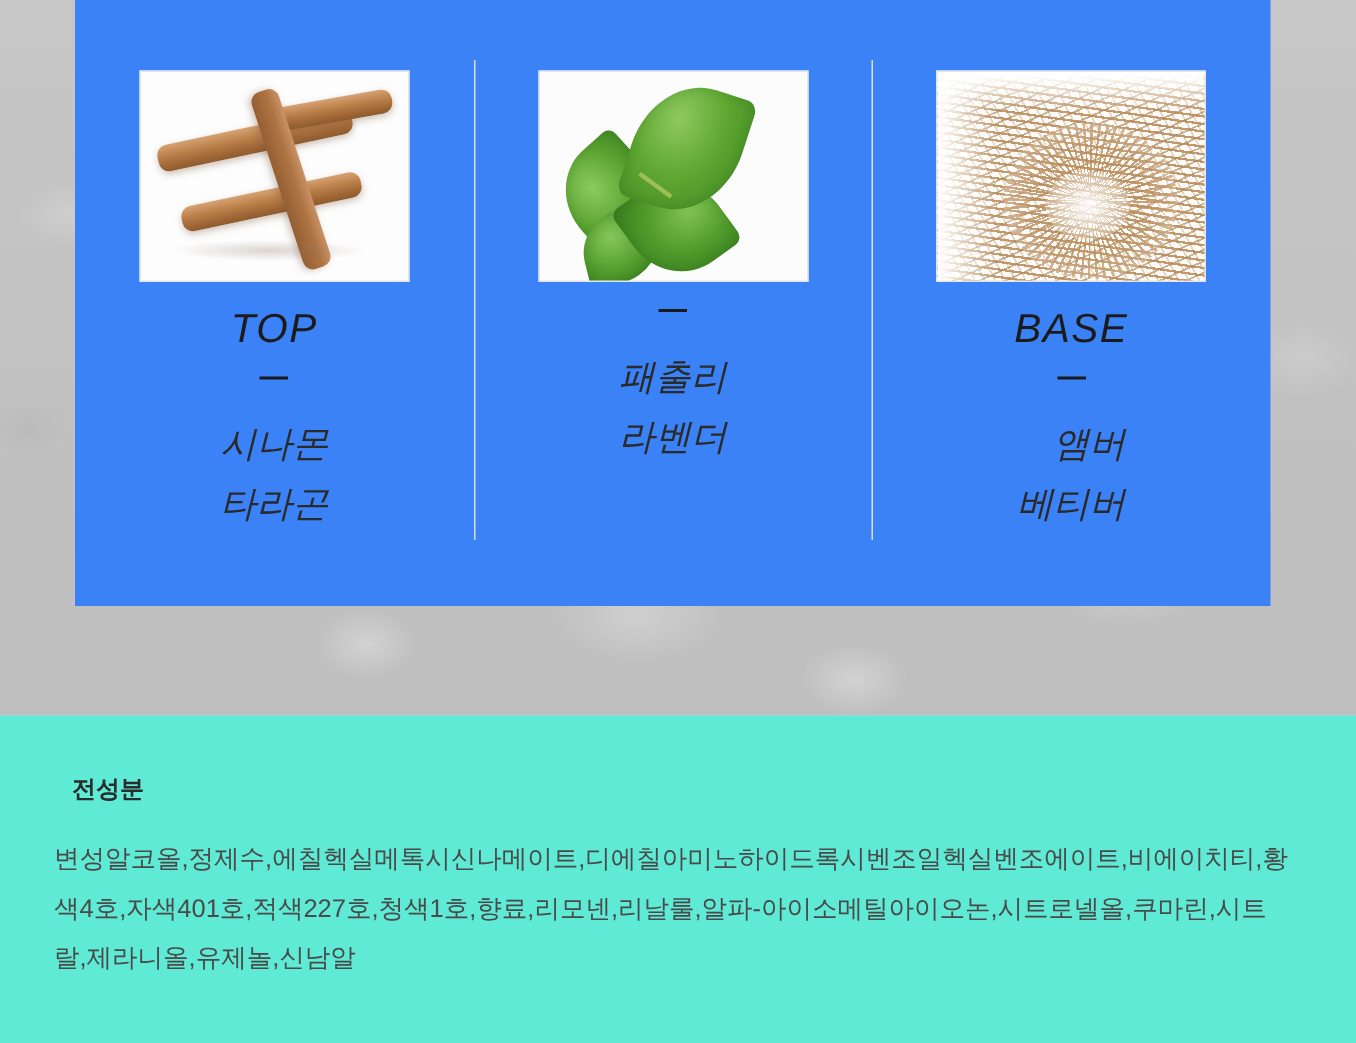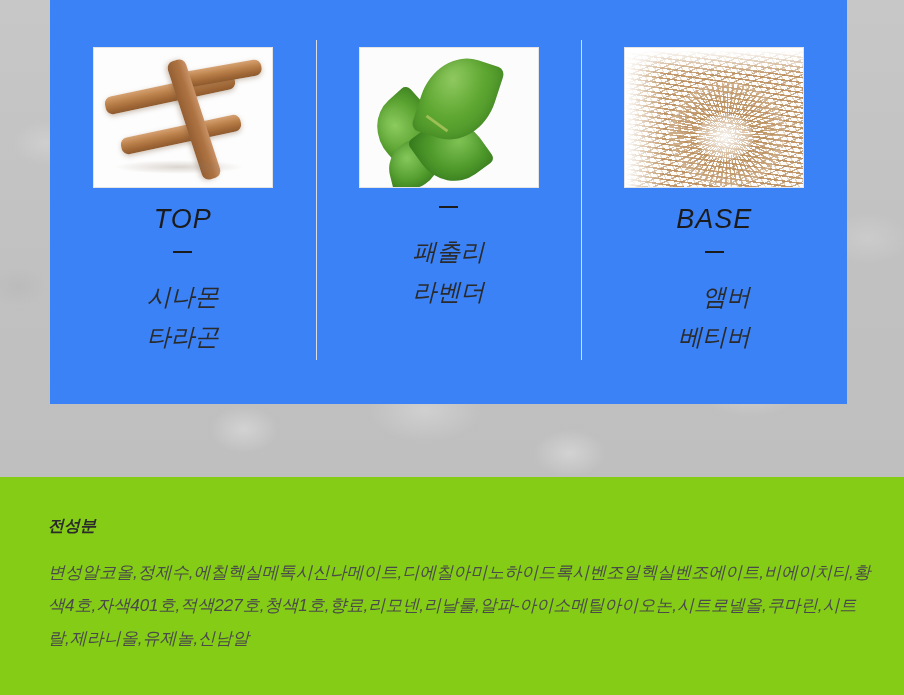--- a/index.html
+++ b/index.html
@@ -235,34 +235,33 @@
     font-weight: 400;
   }
 
   
   .ingredients {
     position: absolute;
     left: 0;
     top: 477px;
     width: 904px;
     height: 218px;
-    background: #84cc16;
-    font-style: italic;
+    background: #5eead4;
   }
   .ing-heading {
     position: absolute;
     left: 48px;
     top: 516px - 477px;
     font-size: 16px;
     font-weight: bold;
     color: #2b2b2b;
   }
   .ing-body {
     position: absolute;
-    left: 48px;
+    left: 36px;
     top: 79px;
     width: 826px;
     font-size: 17px;
     line-height: 33px;
     color: #4a4a4a;
     word-break: break-all;
   }
 </style>
 </head>
 <body>

